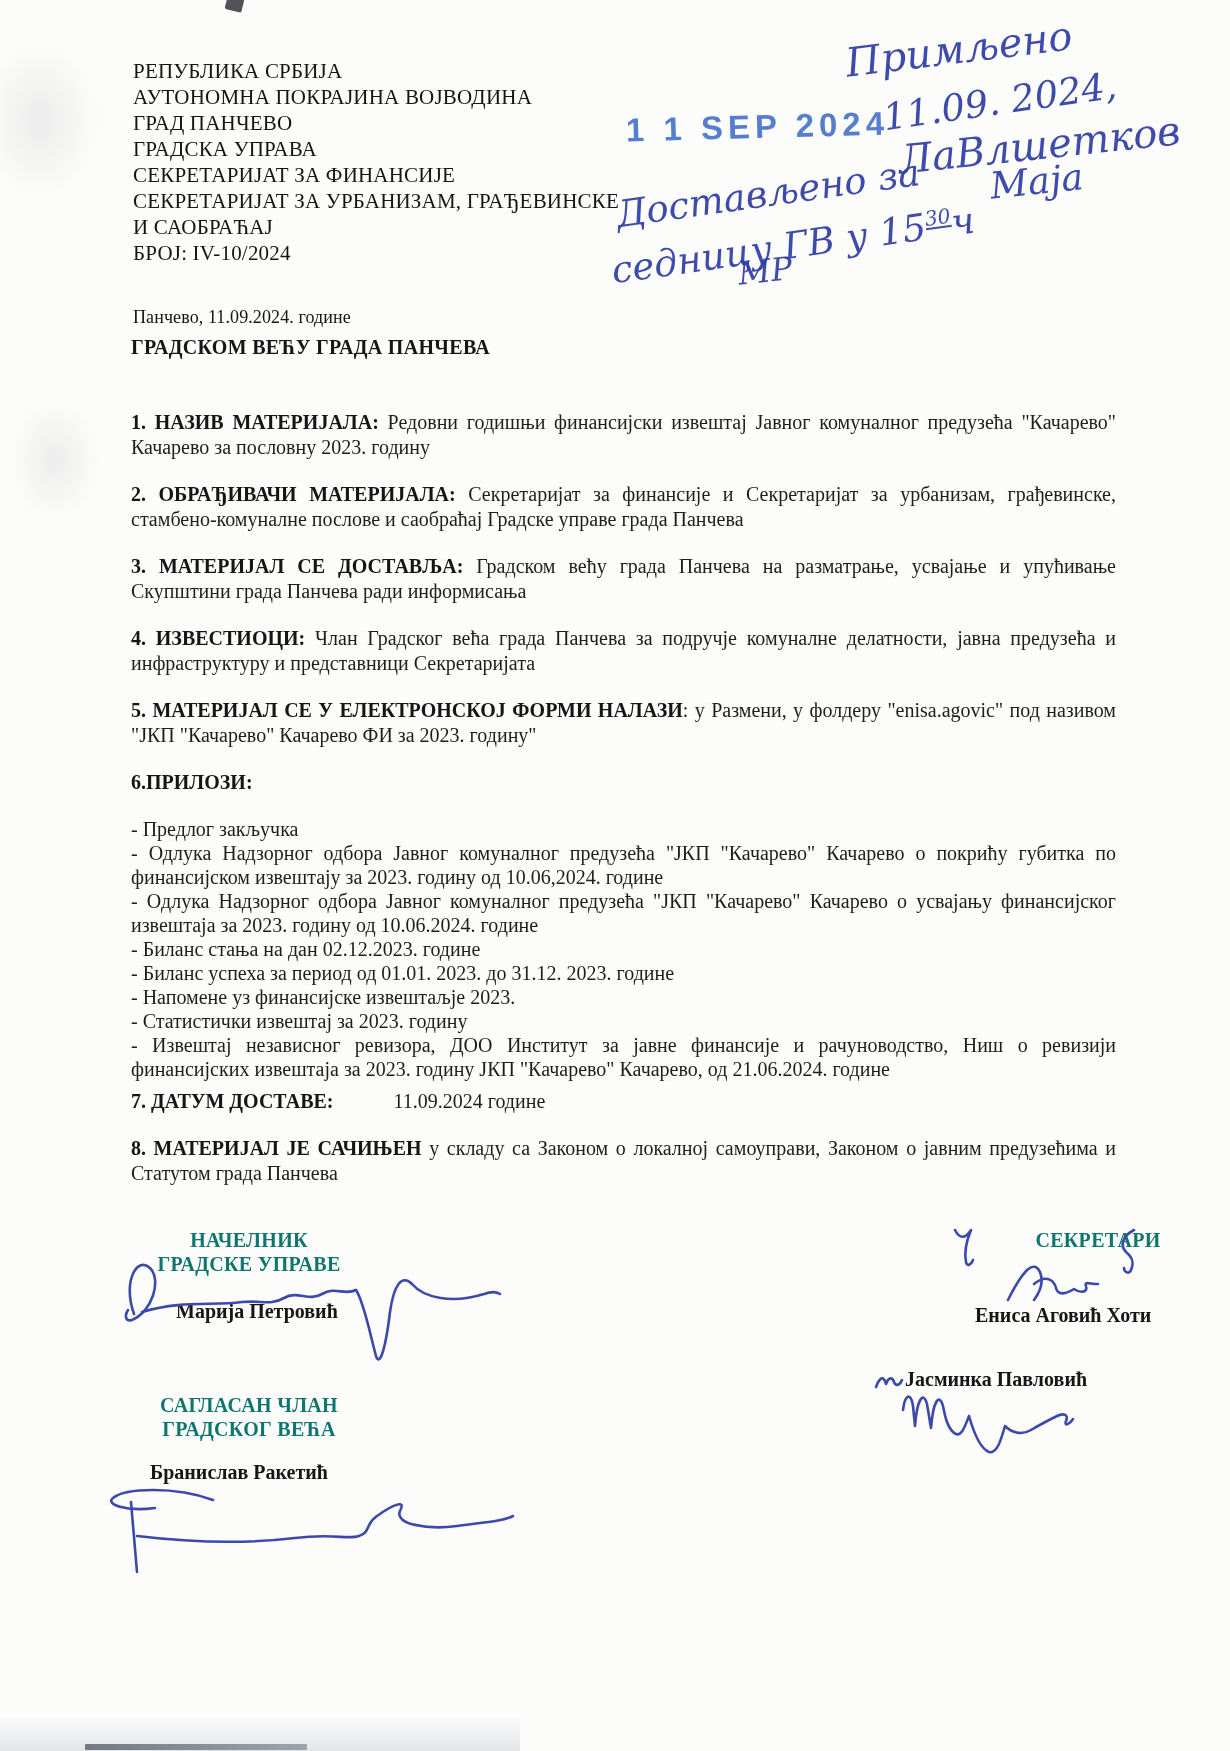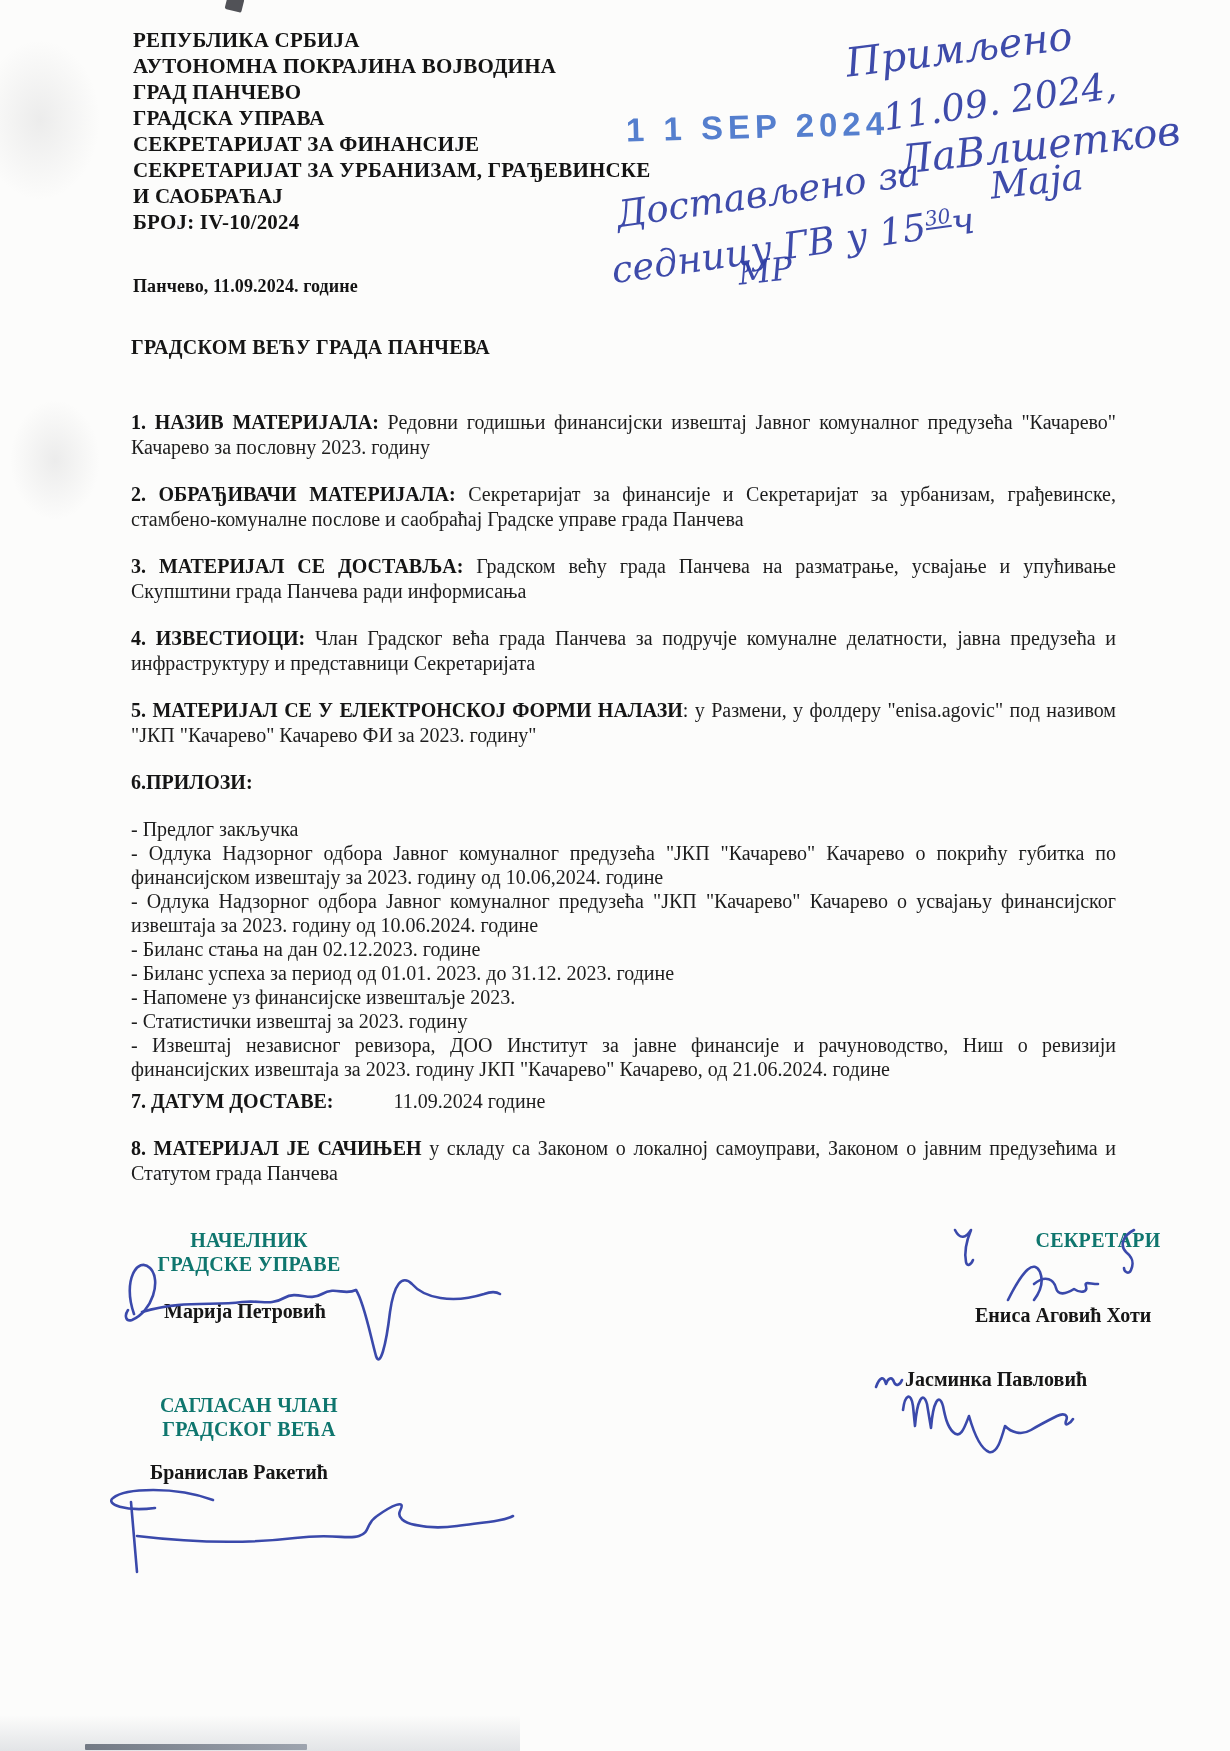--- a/index.html
+++ b/index.html
@@ -1,20 +1,20 @@
 <!DOCTYPE html>
 <html><head>
 <meta charset="utf-8">
 <style>
   html,body{margin:0;padding:0;}
   body{background:#e8e8e8;font-family:"Liberation Serif",serif;}
   .page{position:relative;width:1230px;height:1751px;background:#fcfcfb;overflow:hidden;margin:0 auto;
         color:#1d1d1d;}
   
-  .hdr{position:absolute;left:133px;top:27px;font-weight:bold;font-size:21px;line-height:26px;
+  .hdr{position:absolute;left:133px;top:58px;font-weight:normal;font-size:21px;line-height:26px;
        letter-spacing:.2px;color:#141414;}
   .hdr .line{white-space:nowrap;}
   .hdr .line:last-child{font-size:18px;letter-spacing:.1px;margin-top:38px;}
   
   .stamp{position:absolute;left:626px;top:108px;font-family:"Liberation Sans",sans-serif;
          font-weight:bold;font-size:33px;color:#3f6ec8;letter-spacing:5px;opacity:.88;
          transform:rotate(-1.5deg);white-space:nowrap;}
   
   .hw{position:absolute;font-family:"DejaVu Serif",serif;font-style:italic;color:#2e3da4;
       white-space:nowrap;opacity:.92;}
@@ -101,21 +101,21 @@
     </div>
 
     <p><span class="lead">7. ДАТУМ ДОСТАВЕ:</span><span class="delivery-value">11.09.2024 године</span></p>
     <p><span class="lead">8. МАТЕРИЈАЛ ЈЕ САЧИЊЕН</span><span> у складу са Законом о локалној самоуправи, Законом о јавним предузећима и Статутом града Панчева</span></p>
   </div>
 
   <div class="sigtitle" style="left:130px;top:1228px;width:238px;">
     <div>НАЧЕЛНИК</div>
     <div>ГРАДСКЕ УПРАВЕ</div>
   </div>
-  <div class="signame" style="left:164px;top:1300px;text-align:center;">Марија Петровић</div>
+  <div class="signame" style="left:176px;top:1300px;text-align:center;">Марија Петровић</div>
   <svg class="sigsvg" style="left:112px;top:1250px;" width="392" height="124" viewBox="0 0 392 124">
     <path d="M22,64 C10,30 26,6 38,18 C50,30 40,62 20,70 C14,72 12,66 16,60"></path>
     <path d="M30,62 C70,50 100,56 130,52 C150,50 158,56 172,48 C186,40 196,52 210,44 C224,36 232,46 244,40"></path>
     <path d="M244,40 C252,52 258,84 264,106 C268,118 274,96 278,62 C282,34 290,24 300,34 C312,48 340,54 372,44 C380,41 385,42 388,44"></path>
   </svg>
 
   <div class="sigtitle" style="left:1032px;top:1228px;width:132px;">СЕКРЕТАРИ</div>
   <svg class="sigsvg" style="left:950px;top:1222px;" width="28" height="48" viewBox="0 0 28 48">
     <path d="M5,8 C10,18 16,16 21,8 M21,8 C16,20 14,30 16,40 C17,45 21,43 23,38"></path>
   </svg>

